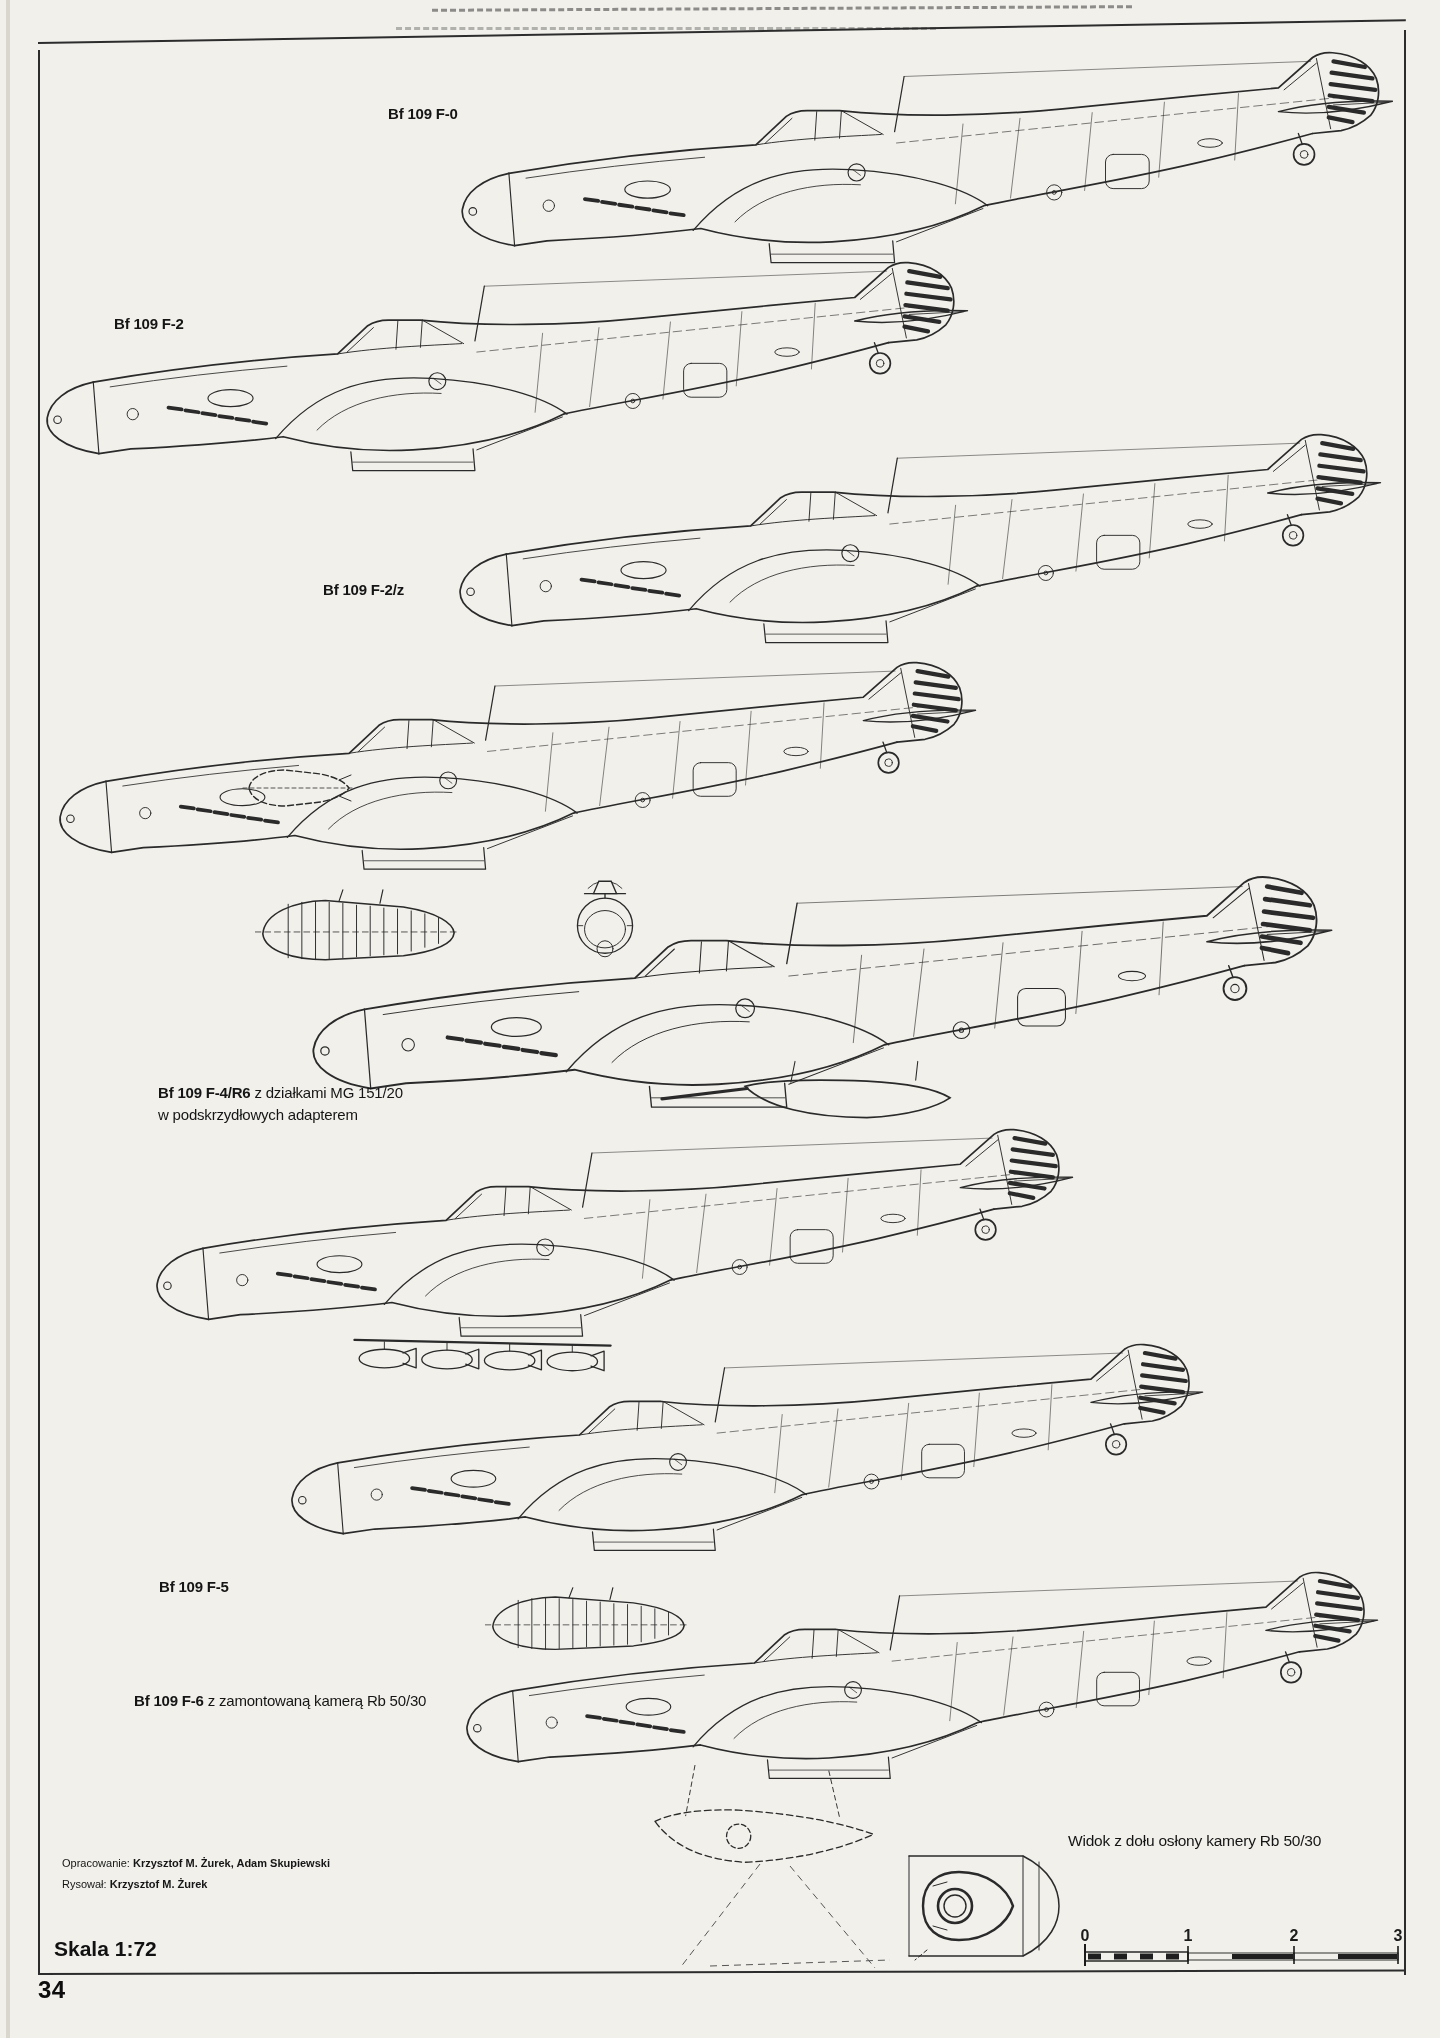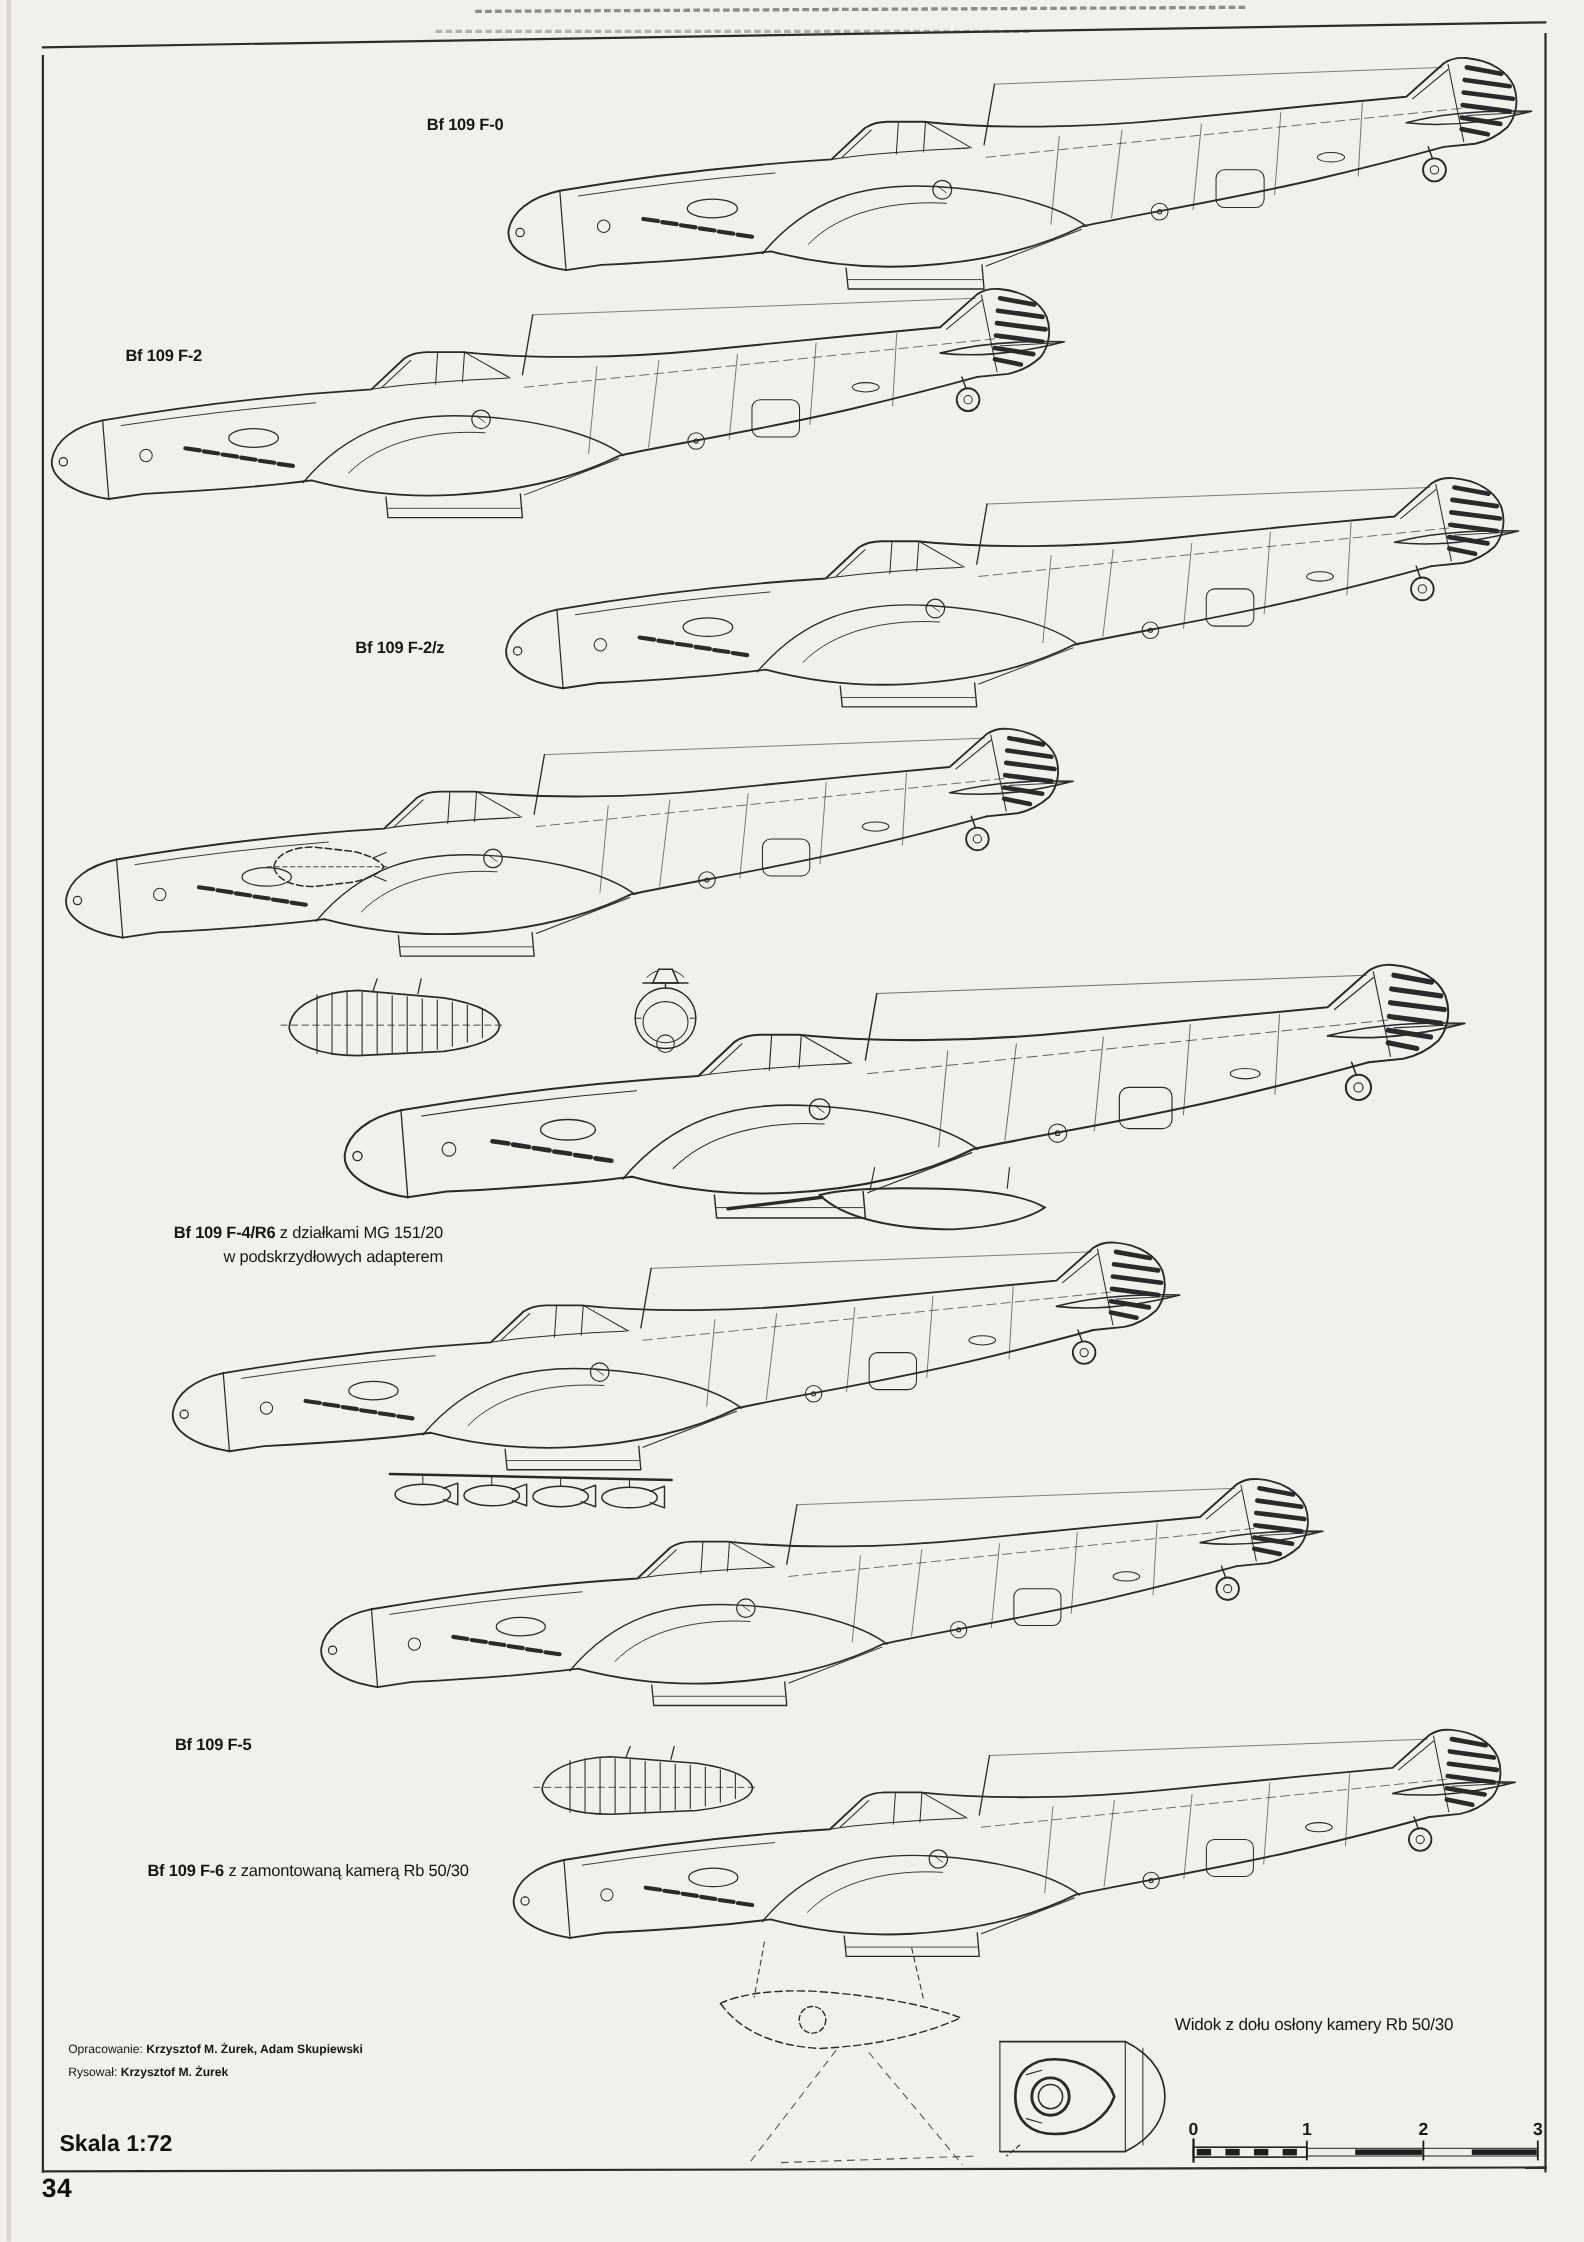--- a/index.html
+++ b/index.html
@@ -21,27 +21,27 @@
   .p-f2{left:35px;top:258px;width:940px;height:301px;}
   .p-f2z{left:448px;top:430px;width:940px;height:301px;}
   .p-f4r5{left:48px;top:658px;width:935px;height:299px;}
   .p-f4r6{left:300px;top:872px;width:1040px;height:333px;}
   .p-f4r1{left:145px;top:1125px;width:935px;height:299px;}
   .p-f5{left:280px;top:1340px;width:930px;height:298px;}
   .p-f6{left:455px;top:1568px;width:930px;height:298px;}
   .extra{position:absolute;overflow:visible;}
   
   .cap{position:absolute;color:#151515;font-size:15px;line-height:22px;
-       letter-spacing:-0.2px;white-space:nowrap;text-align:right;}
+       letter-spacing:-0.2px;white-space:nowrap;}
   .cap b{font-weight:700;}
   .c-f0{left:388px;top:103px;}
   .c-f2{left:114px;top:313px;}
   .c-f2z{left:323px;top:579px;}
   .c-f4r5{left:74px;top:682px;}
-  .c-f4r6{left:158px;top:1082px;margin-top:28px;}
+  .c-f4r6{left:158px;top:1082px;}
   .c-f4r1{left:79px;top:1178px;}
   .c-f5{left:159px;top:1576px;}
   .c-f6{left:134px;top:1690px;}
   .c-widok{left:1068px;top:1830px;font-size:15.5px;}
   .credits{position:absolute;left:62px;top:1853px;color:#151515;font-size:11px;line-height:21px;white-space:nowrap;}
   .credits b{font-weight:700;}
   .skala{position:absolute;left:54px;top:1937px;color:#111;font-size:21px;font-weight:700;}
   .pagenum{position:absolute;left:38px;top:1976px;color:#0d0d0d;font-size:24px;font-weight:700;letter-spacing:0.5px;}
   .scalebar{position:absolute;left:1082px;top:1928px;width:322px;height:44px;overflow:visible;}
   .scalebar text{font-family:"Liberation Sans",sans-serif;font-size:16px;font-weight:700;fill:#1b1b1b;}

